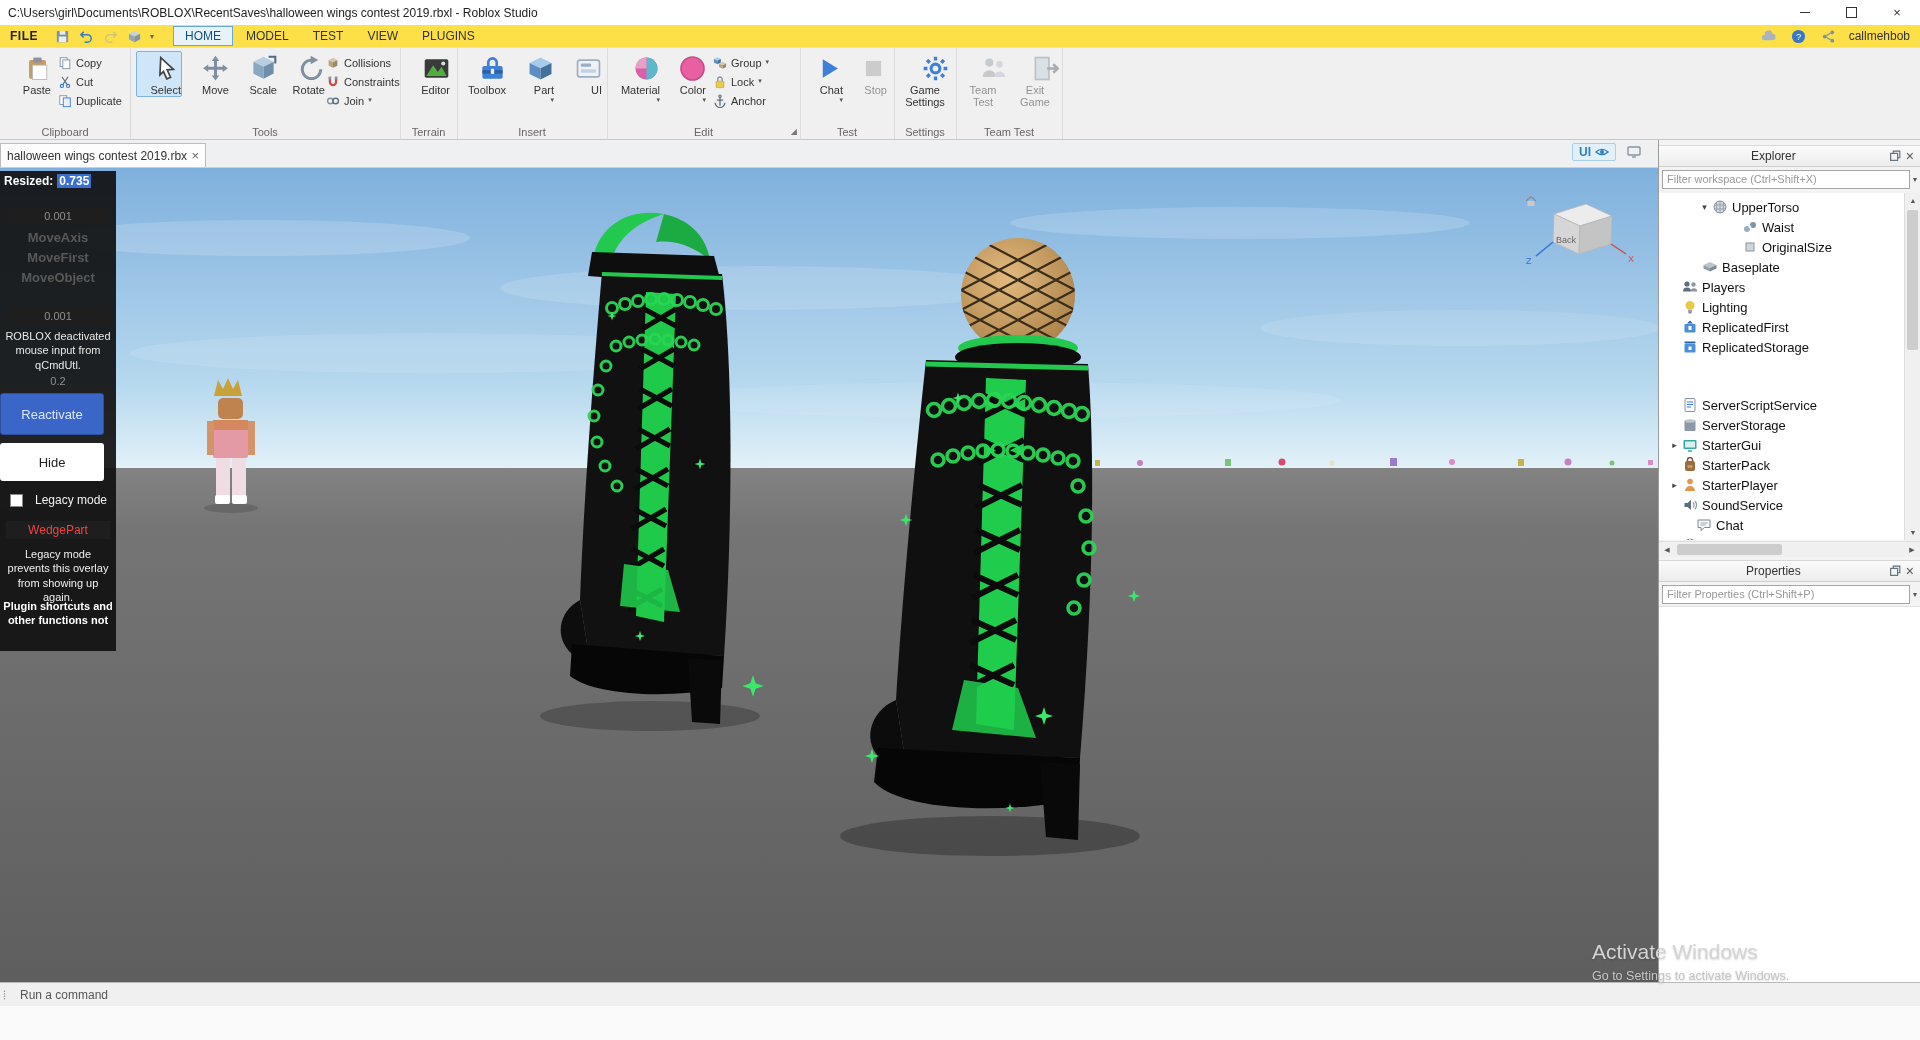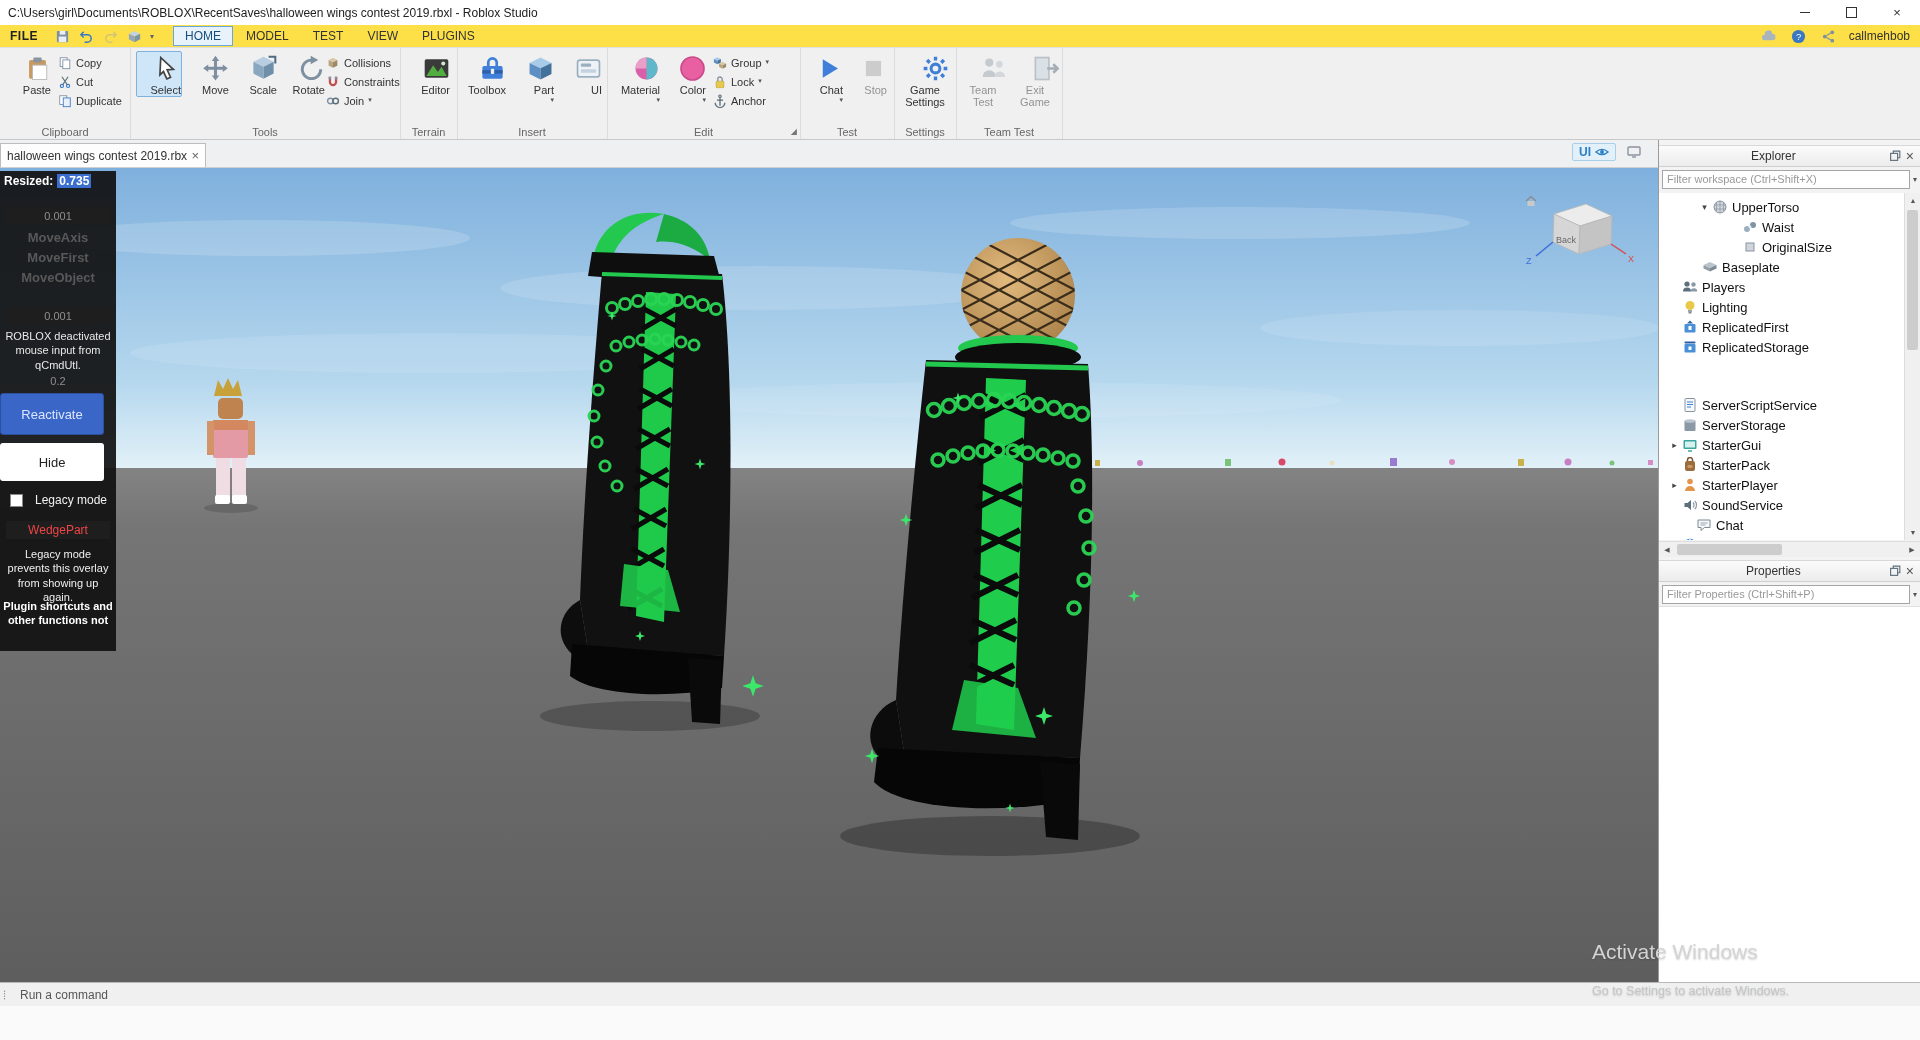--- a/index.html
+++ b/index.html
@@ -64,21 +64,21 @@
   .pp-hide{top:272px;height:38px;background:#fff;color:#222}
   .pp-legacy{position:absolute;left:10px;top:322px;display:flex;align-items:center;gap:12px;color:#f0f0f0;font-size:12px}
   .pp-checkbox{width:11px;height:11px;background:#fff;border:1px solid #888;display:inline-block}
   .pp-wedge{position:absolute;left:6px;top:350px;width:104px;height:18px;background:#1e1e1e;color:#ef4444;font-size:12px;display:flex;align-items:center;justify-content:center}
   .pp-note1{position:absolute;left:3px;top:376px;width:110px;color:#f0f0f0;font-size:11px;text-align:center;line-height:1.3}
   .pp-note2{position:absolute;left:3px;top:428px;width:110px;color:#fff;font-weight:bold;font-size:11px;text-align:center;line-height:1.3}
   .viewcube{position:absolute;left:1520px;top:22px;width:124px;height:92px;z-index:4}
   
   .watermark{position:absolute;left:1592px;top:940px;z-index:50;color:#d4d4d4;text-shadow:0 1px 2px rgba(0,0,0,.18);pointer-events:none}
   .wm1{font-size:21px}
-  .wm2{font-size:12.5px;margin-top:20px;color:#c4c6c8}
+  .wm2{font-size:12.5px;margin-top:5px;color:#c4c6c8}
   
   .rightpanel{position:absolute;left:1658px;top:140px;width:262px;height:842px;background:#f3f3f3;border-left:1px solid #9b9b9b;box-sizing:border-box}
   .panel-header{position:absolute;left:0;width:261px;height:22px;background:linear-gradient(#fbfbfb,#ececec);border-top:1px solid #d8d8d8;border-bottom:1px solid #cfcfcf;display:flex;align-items:center;box-sizing:border-box}
   .exp-header{top:5px}
   .prop-header{top:420px}
   .panel-title{flex:1;text-align:center;font-size:12px;color:#333}
   .phicon{width:14px;height:14px;margin-right:4px;display:inline-flex}
   .phicon svg{width:14px;height:14px}
   .phclose{font-size:14px;color:#555;margin-right:6px;line-height:1}
   .filter-row{position:absolute;left:0;width:261px;height:22px;display:flex;align-items:center;padding:0 3px;box-sizing:border-box}

